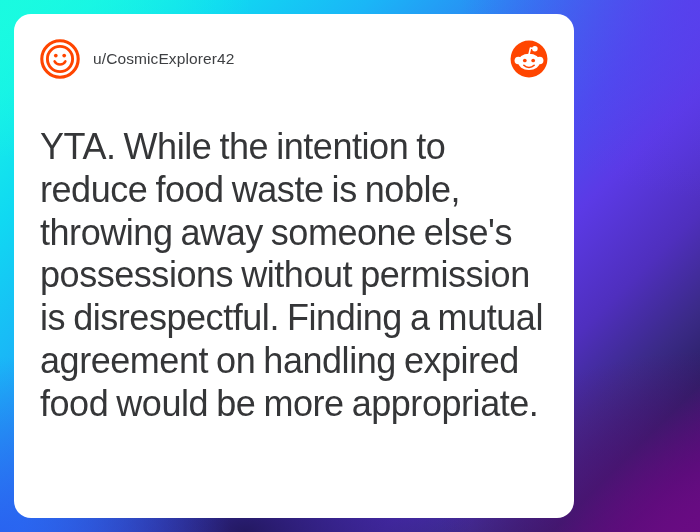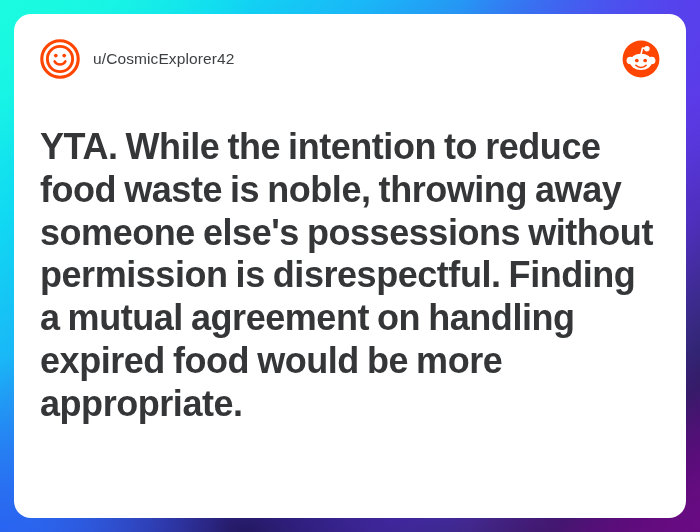--- a/index.html
+++ b/index.html
@@ -45,21 +45,21 @@
       radial-gradient(ellipse 55% 60% at 100% 0%, rgba(92,60,236,0.75) 0%, rgba(92,60,236,0) 62%),
       radial-gradient(ellipse 55% 55% at 0% 100%, rgba(40,95,240,0.85) 0%, rgba(40,95,240,0) 60%),
       radial-gradient(ellipse 60% 55% at 100% 100%, rgba(105,10,130,0.9) 0%, rgba(105,10,130,0) 62%),
       radial-gradient(ellipse 50% 40% at 35% 100%, rgba(26,18,74,0.85) 0%, rgba(26,18,74,0) 65%);
     pointer-events: none;
   }
 
   #card {
     position: relative;
     z-index: 2;
-    width: 672px;
+    width: 560px;
     height: 504px;
     box-sizing: border-box;
     background: #ffffff;
     border-radius: 17px;
     padding: 22px 26px 26px 26px;
     display: flex;
     flex-direction: column;
     justify-content: space-between;
   }
 
@@ -103,21 +103,21 @@
     flex: 1 1 auto;
     display: block;
     padding-top: 44px;
   }
 
   .comment-text {
     margin: 0;
     font-size: 36px;
     line-height: 1.19;
     color: #353638;
-    font-weight: 700;
+    font-weight: 400;
     letter-spacing: -0.45px;
     font-family: "Liberation Sans", sans-serif;
     word-spacing: -1.5px;
   }
 </style>
 </head>
 <body>
 
 <div id="stage">
 

